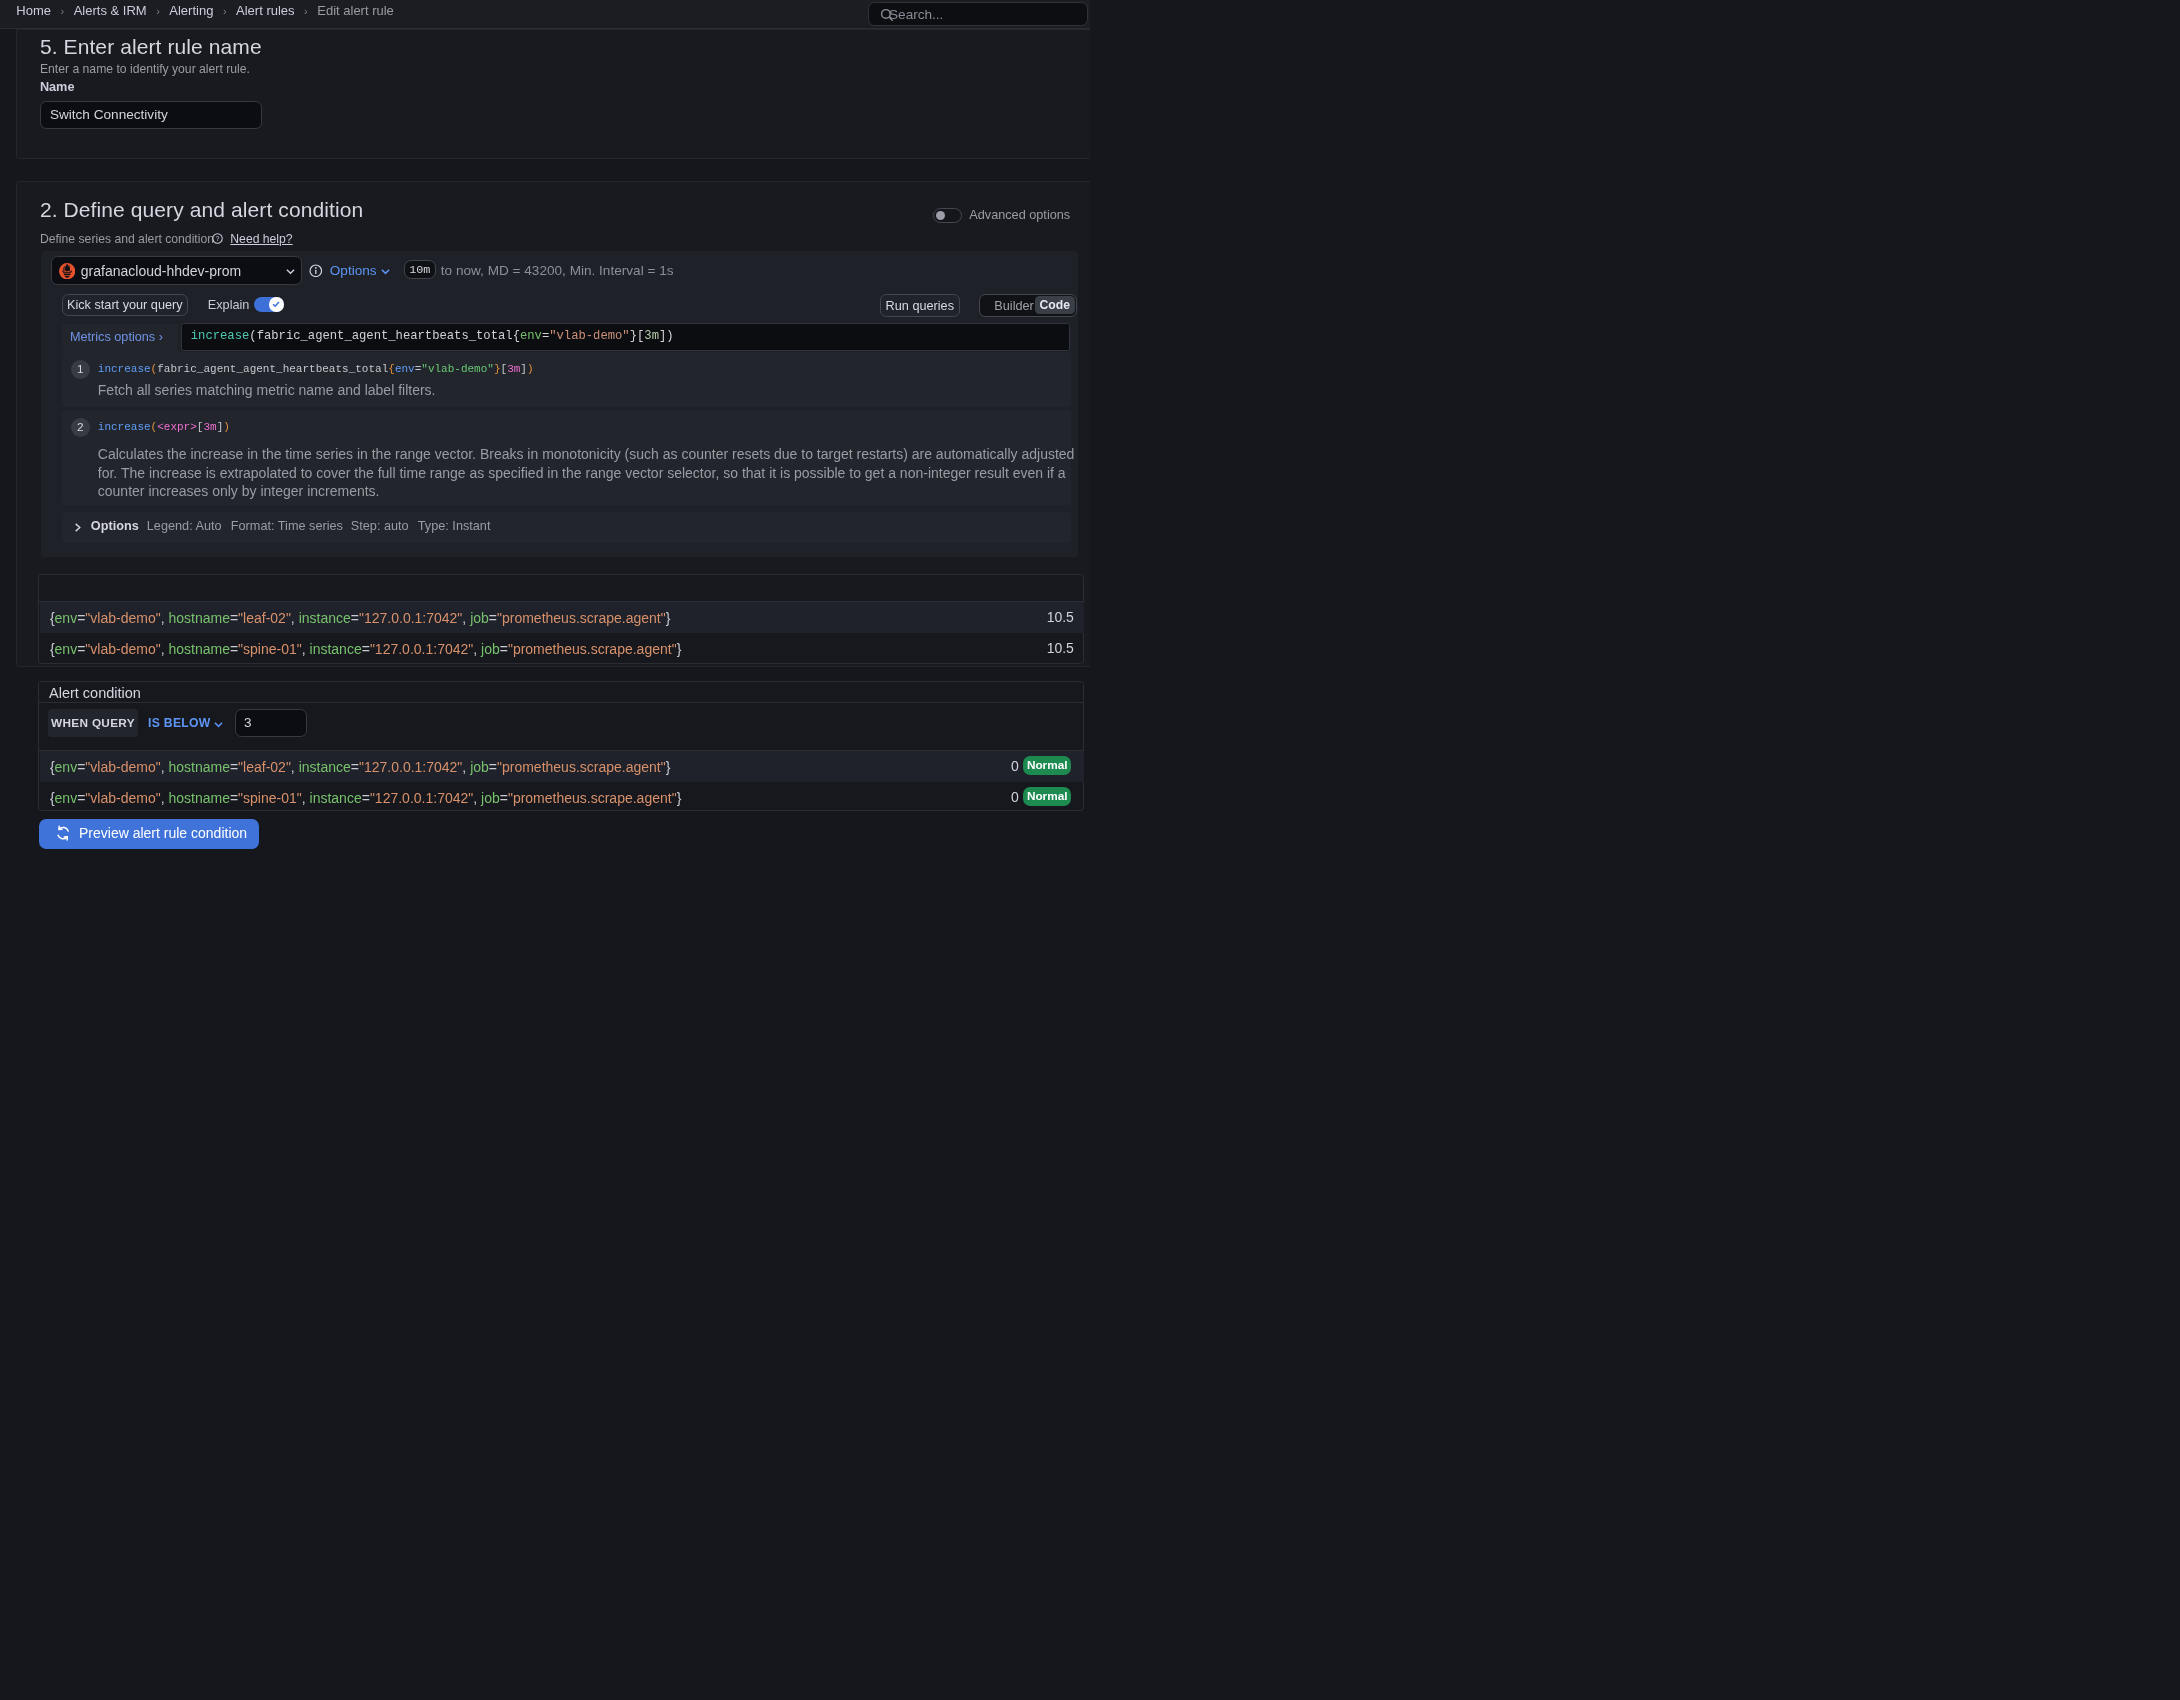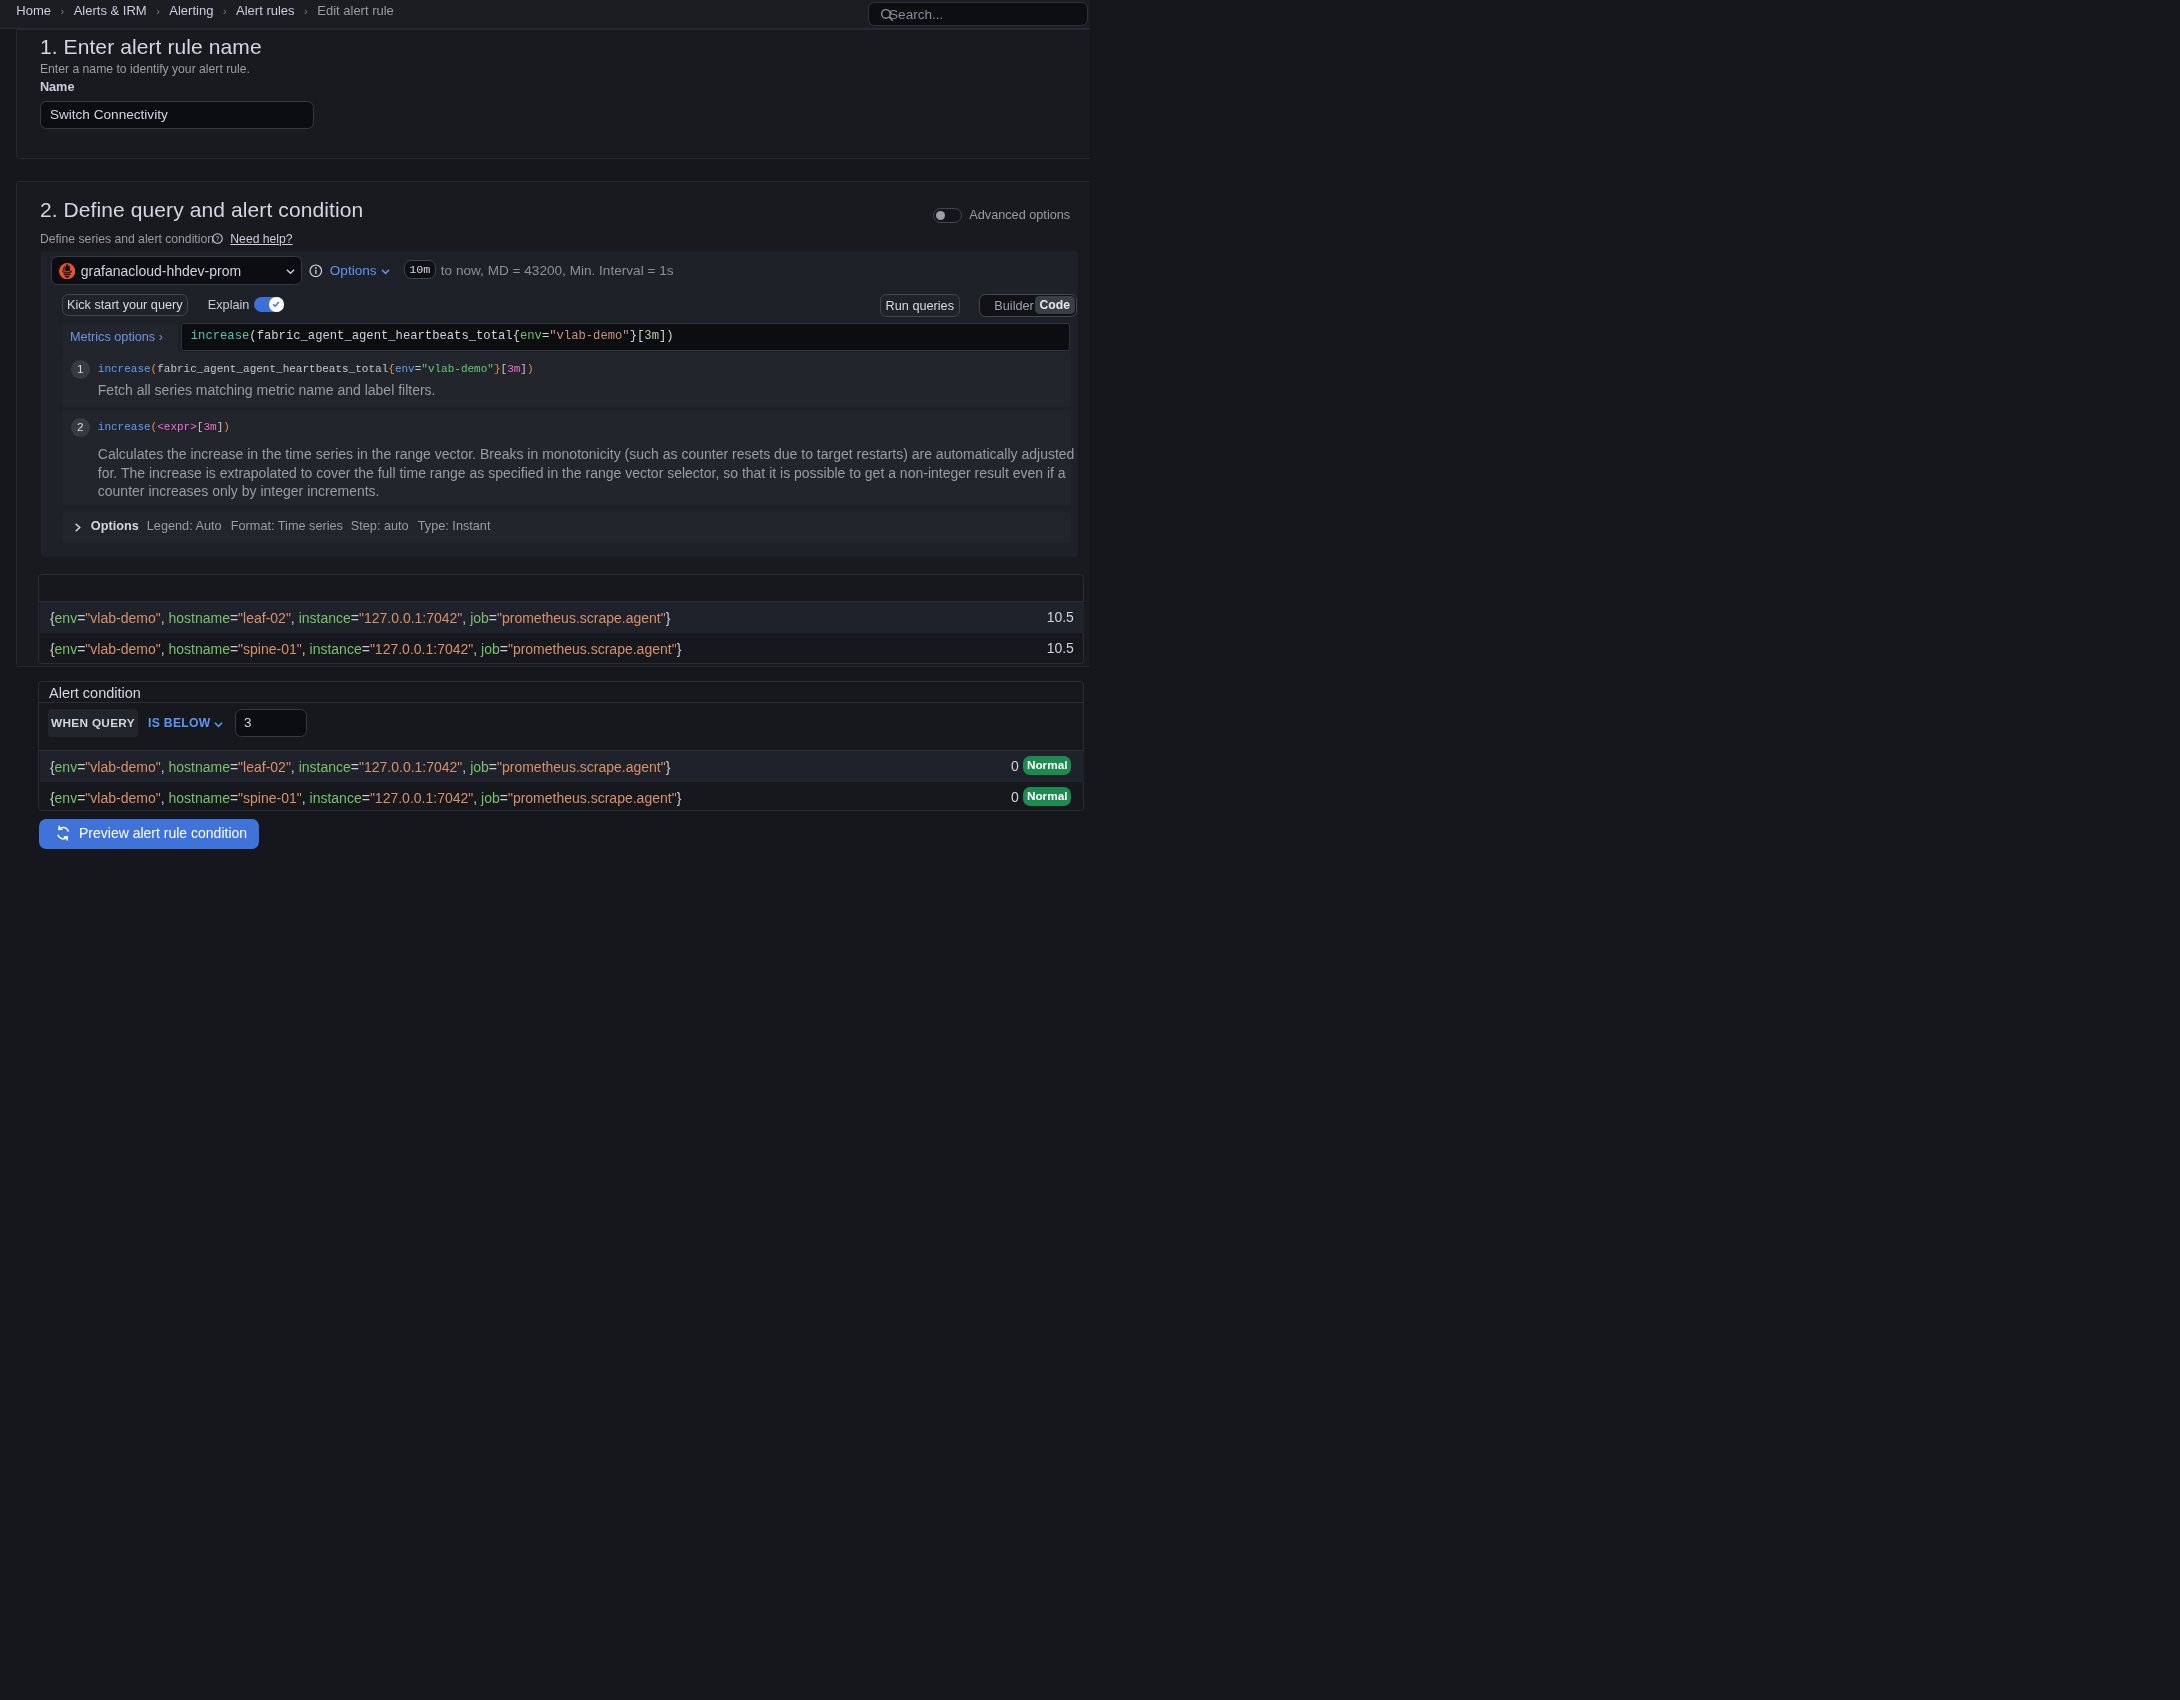--- a/index.html
+++ b/index.html
@@ -59,24 +59,24 @@
   <div id="search">
     <svg class="abs" style="left:11px; top:5.4px;" width="14.5" height="14.5" viewBox="0 0 16 16" fill="none" stroke="#898c95" stroke-width="1.6">
         <circle cx="6.5" cy="6.5" r="4.7"></circle>
         <line x1="10.2" y1="10.2" x2="14" y2="14"></line>
       </svg>
     <span class="stxt">Search...</span>
   </div>
 </div>
 
 <div class="card" id="card1" style="top:29px; height:130px; border-radius:0 0 2.7px 2.7px;">
-  <div class="h2 abs" style="left:22.6px; top:4.5px;">1. Enter alert rule name</div>
+  <div class="h2 abs" style="left:22.6px; top:4.5px;">5. Enter alert rule name</div>
   <div class="desc abs" style="left:22.6px; top:32px;">Enter a name to identify your alert rule.</div>
   <div class="abs" style="left:22.6px; top:50px; font-weight:700; font-size:12.7px; color:#ccccdc;">Name</div>
-  <div class="inputbox" style="left:22.6px; top:71px; width:274px; height:28px;">
+  <div class="inputbox" style="left:22.6px; top:71px; width:222px; height:28px;">
     <span class="abs" style="left:9px; top:5.4px; font-size:13.6px; color:#d2d3dd;">Switch Connectivity</span>
   </div>
 </div>
 
 <div class="card" id="card2" style="top:181px; height:486px;">
   <div class="h2 abs" style="left:22.6px; top:16.3px;">2. Define query and alert condition</div>
   <div class="desc abs" style="left:22.6px; top:50px;">Define series and alert condition</div>
   <svg class="abs" style="left:195px; top:51px;font-size:14px" width="11" height="11" viewBox="0 0 16 16" fill="none" stroke="#ccccdc" stroke-width="1.5">
       <circle cx="8" cy="8" r="6.9"></circle>
       <text x="8" y="11.2" fill="#ccccdc" stroke="none" font-size="9.5" text-anchor="middle" font-family="Liberation Sans">?</text>

